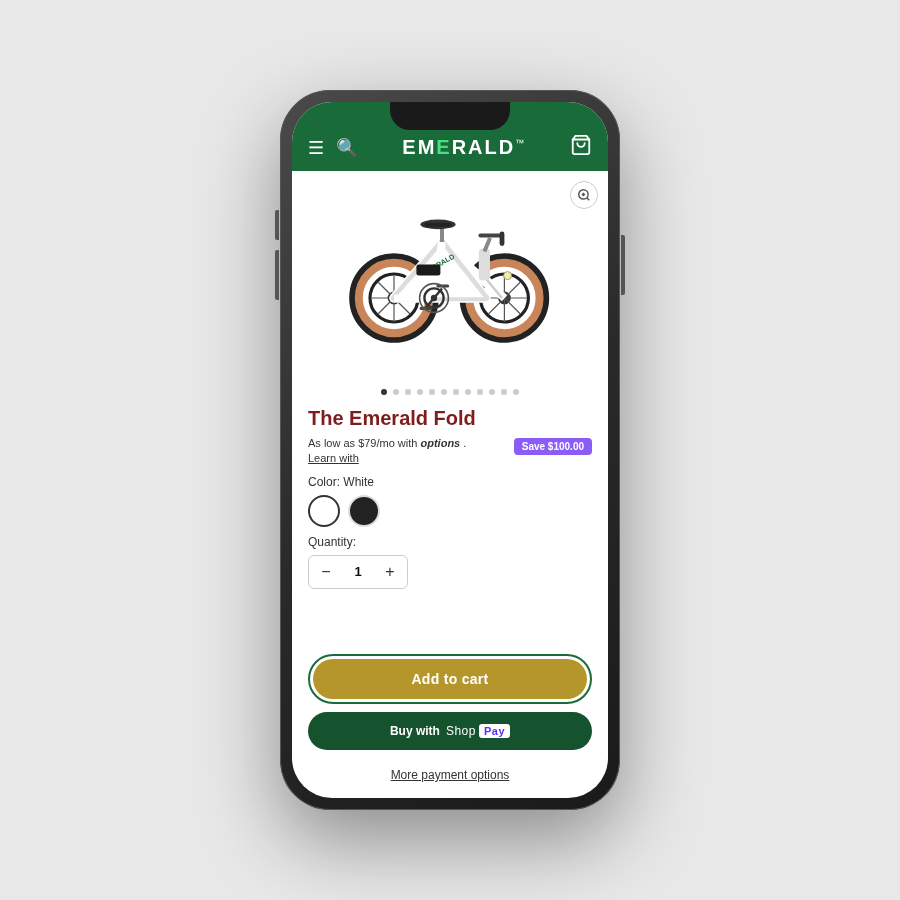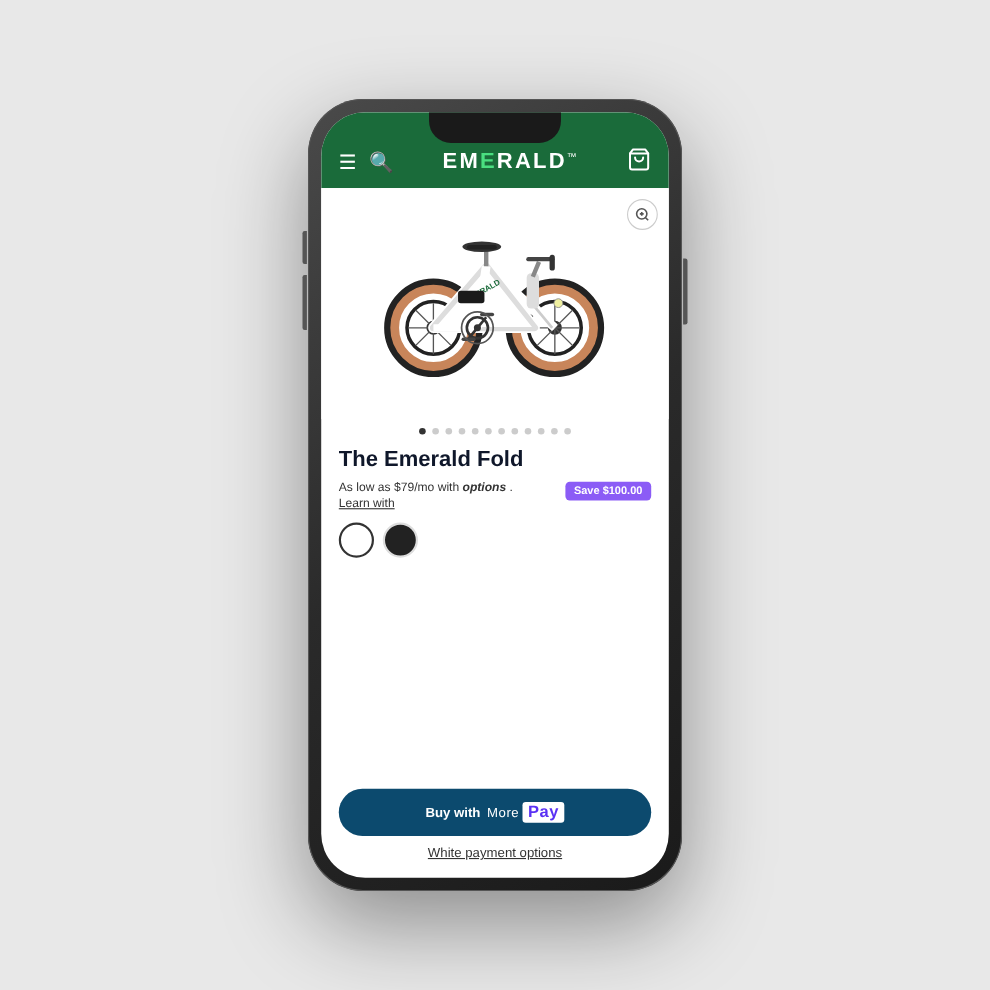--- a/index.html
+++ b/index.html
@@ -151,21 +151,21 @@
     
     .product-info {
       padding: 4px 16px;
       flex: 1;
       overflow: hidden;
     }
 
     .product-title {
       font-size: 20px;
       font-weight: 700;
-      color: #0f172a;
+      color: #7f1d1d;
       margin-bottom: 6px;
     }
 
     .affirm-row {
       display: flex;
       align-items: flex-start;
       justify-content: space-between;
       margin-bottom: 8px;
     }
 
@@ -305,31 +305,30 @@
       border-radius: 25px;
       padding: 12px;
       font-size: 14px;
       font-weight: 700;
       cursor: pointer;
       letter-spacing: 0.3px;
     }
 
     .shop-pay-btn {
       width: 100%;
-      background: #0c4a6e;
+      background: #14532d;
       color: white;
       border: none;
       border-radius: 25px;
       padding: 12px;
       font-size: 13px;
       font-weight: 600;
       cursor: pointer;
-      margin-bottom: 8px;
-      display: flex;
-      align-items: center;
+      margin-bottom: 18px;
+      display: flex;
       justify-content: center;
       gap: 6px;
     }
 
     .shop-pay-text {
       font-size: 12px;
     }
 
     .shop-logo {
       font-weight: 800;
@@ -508,36 +507,51 @@
           <div class="affirm-text">
             <span>As low as $79/mo with</span>
             <strong style="font-style:italic;">options</strong>
             <span>. </span>
             <a href="#" style="color:#333;text-decoration:underline;">Learn with</a>
           </div>
           <div class="save-badge">Save $100.00</div>
         </div>
 
         <div class="color-section">
+          <div class="color-label">
+            <span>Color:</span>
+            <span>White</span>
+          </div>
           <div class="color-options">
             <div class="color-swatch white selected"></div>
             <div class="color-swatch black"></div>
           </div>
         </div>
 
+        <div class="quantity-section">
+          <div class="quantity-label">Quantity:</div>
+          <div class="quantity-control">
+            <button class="qty-btn">−</button>
+            <span class="qty-value">1</span>
+            <button class="qty-btn">+</button>
+          </div>
+        </div>
       </div>
 
       <div class="bottom-actions">
+        <div class="add-to-cart-wrapper">
+          <button class="add-to-cart-btn">Add to cart</button>
+        </div>
 
         <button class="shop-pay-btn">
           <span class="shop-pay-text">Buy with</span>
           <span class="shop-logo" style="display:flex;align-items:center;gap:3px;">
-            <span style="font-size:12px;font-weight:400;">More</span>
-            <span style="background:white;color:#5a31f4;padding:1px 5px;border-radius:3px;font-size:15px;font-weight:800;">Pay</span>
+            <span style="font-size:12px;font-weight:400;">Shop</span>
+            <span style="background:white;color:#5a31f4;padding:1px 5px;border-radius:3px;font-size:11px;font-weight:800;">Pay</span>
           </span>
         </button>
 
-        <div class="more-payment">White payment options</div>
+        <div class="more-payment">More payment options</div>
       </div>
 
     </div>
   </div>
 </div>
 
 </body></html>

